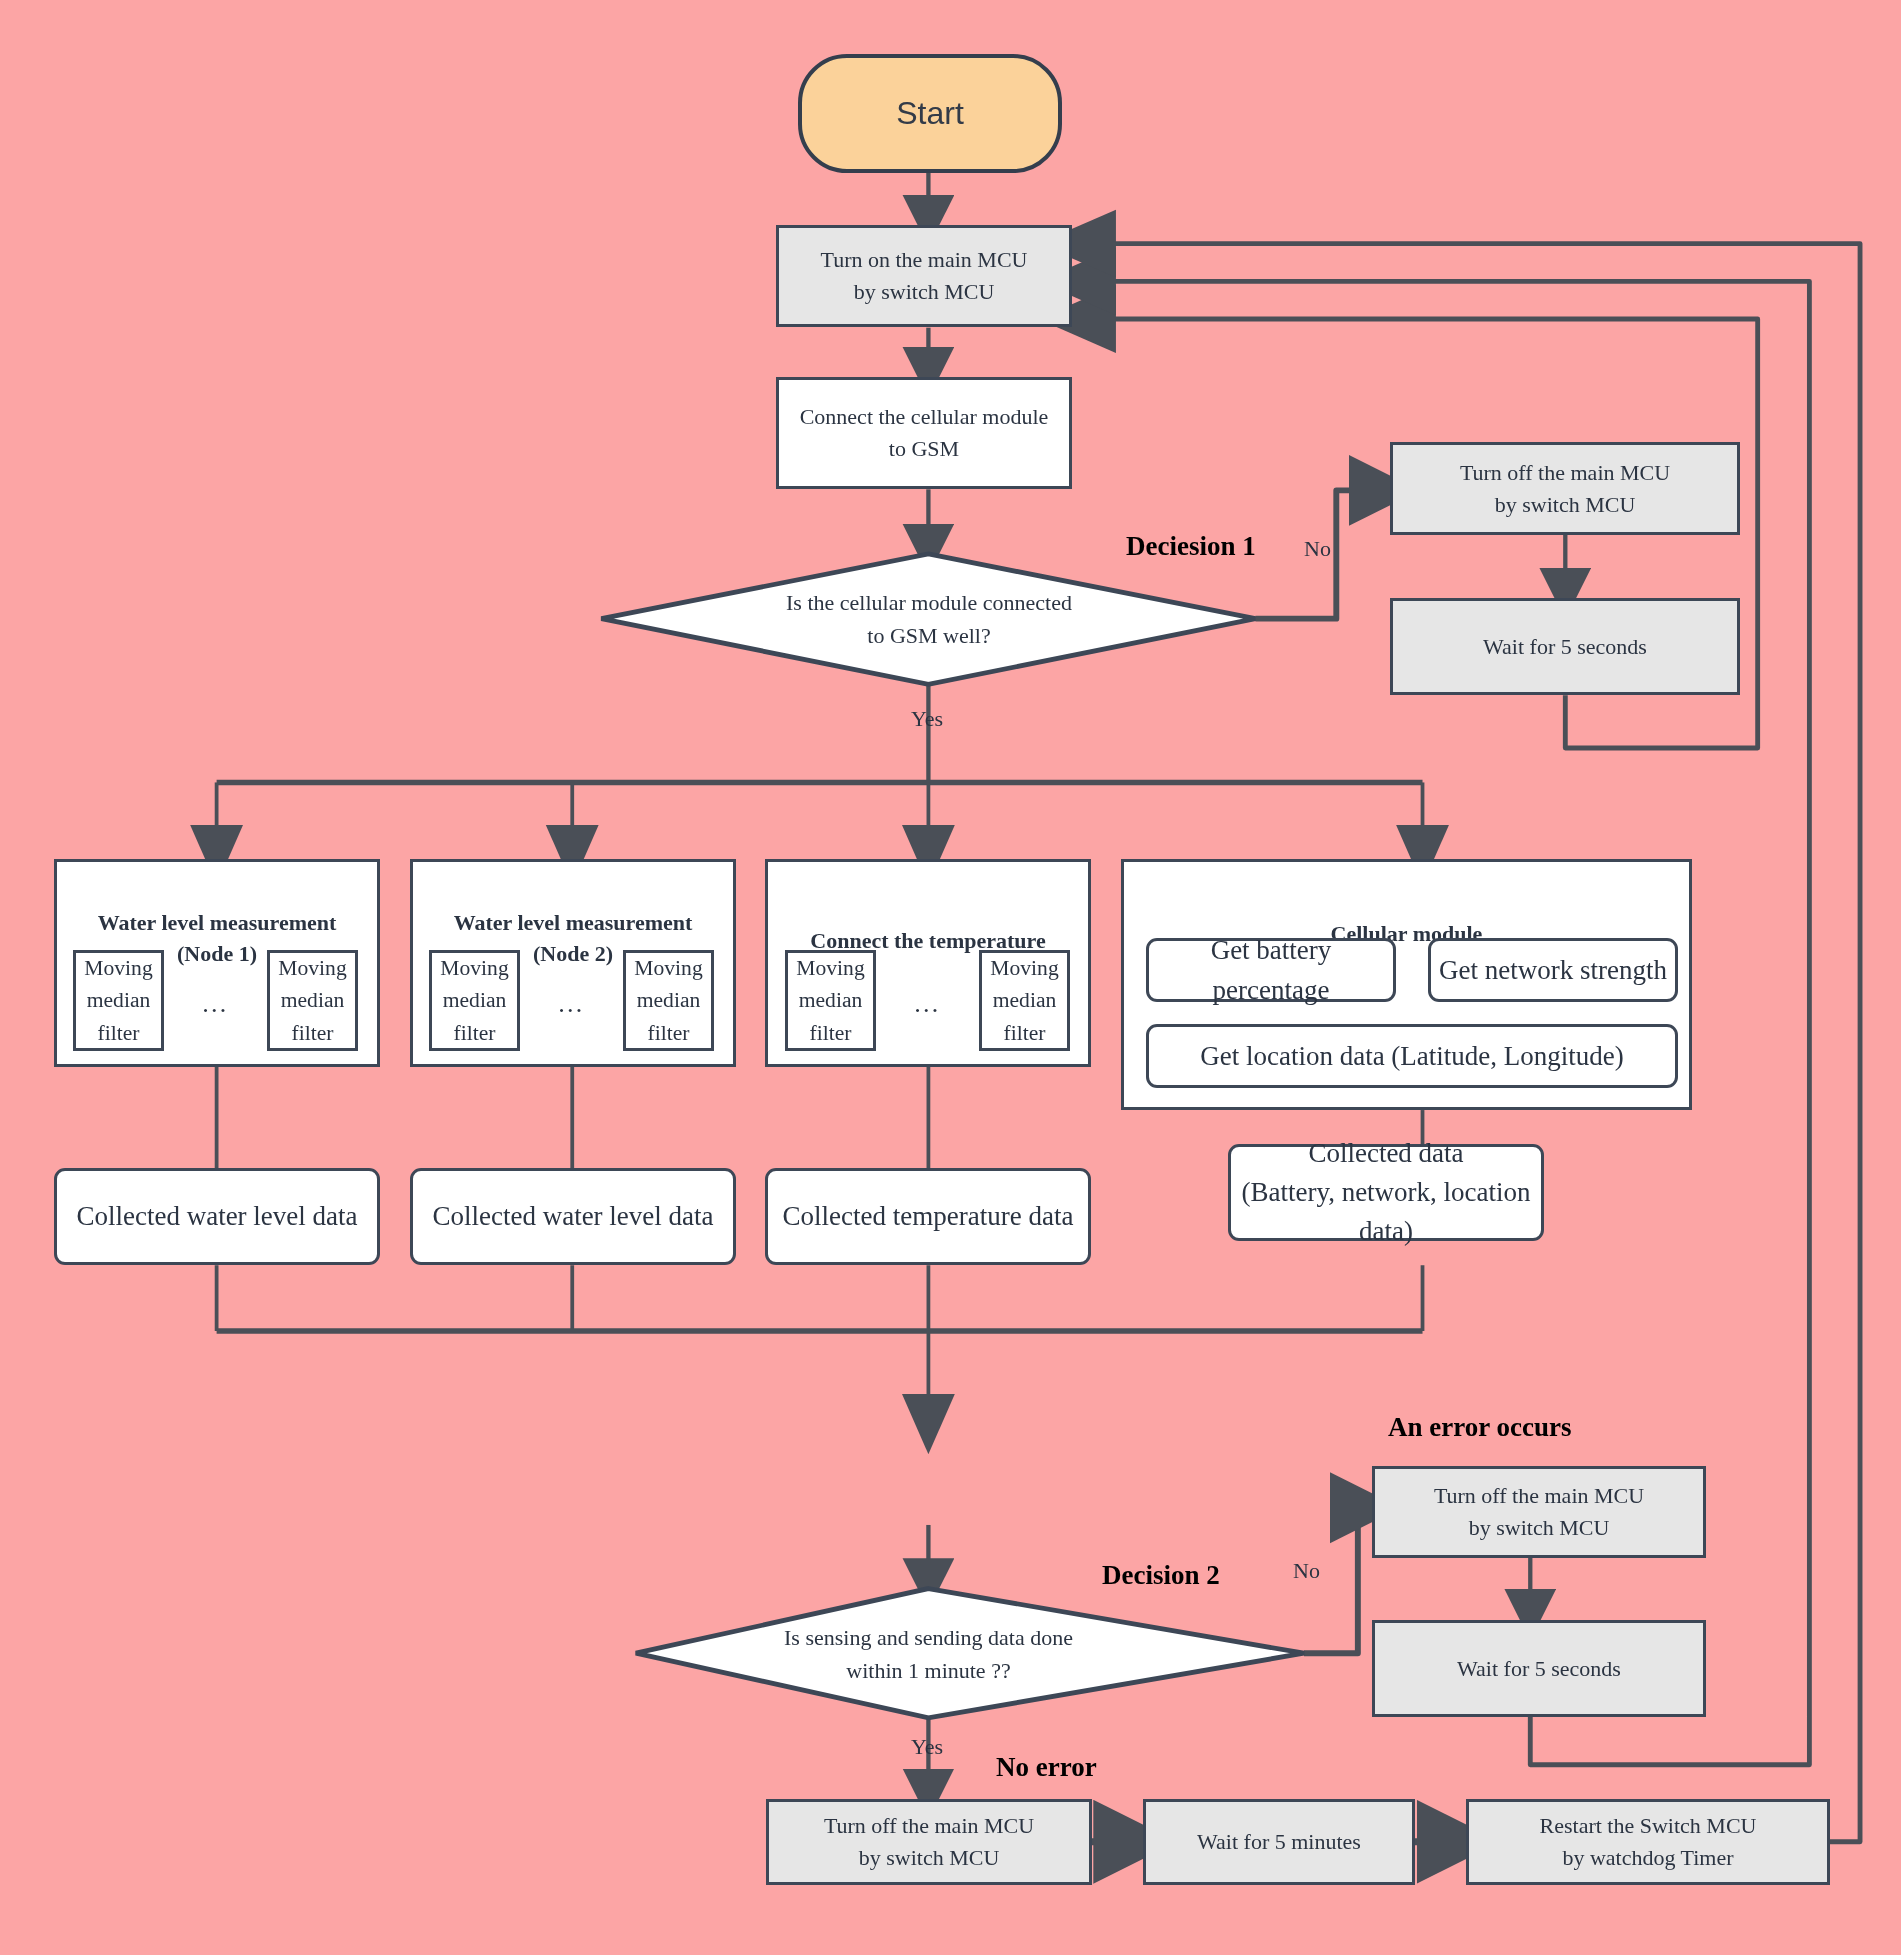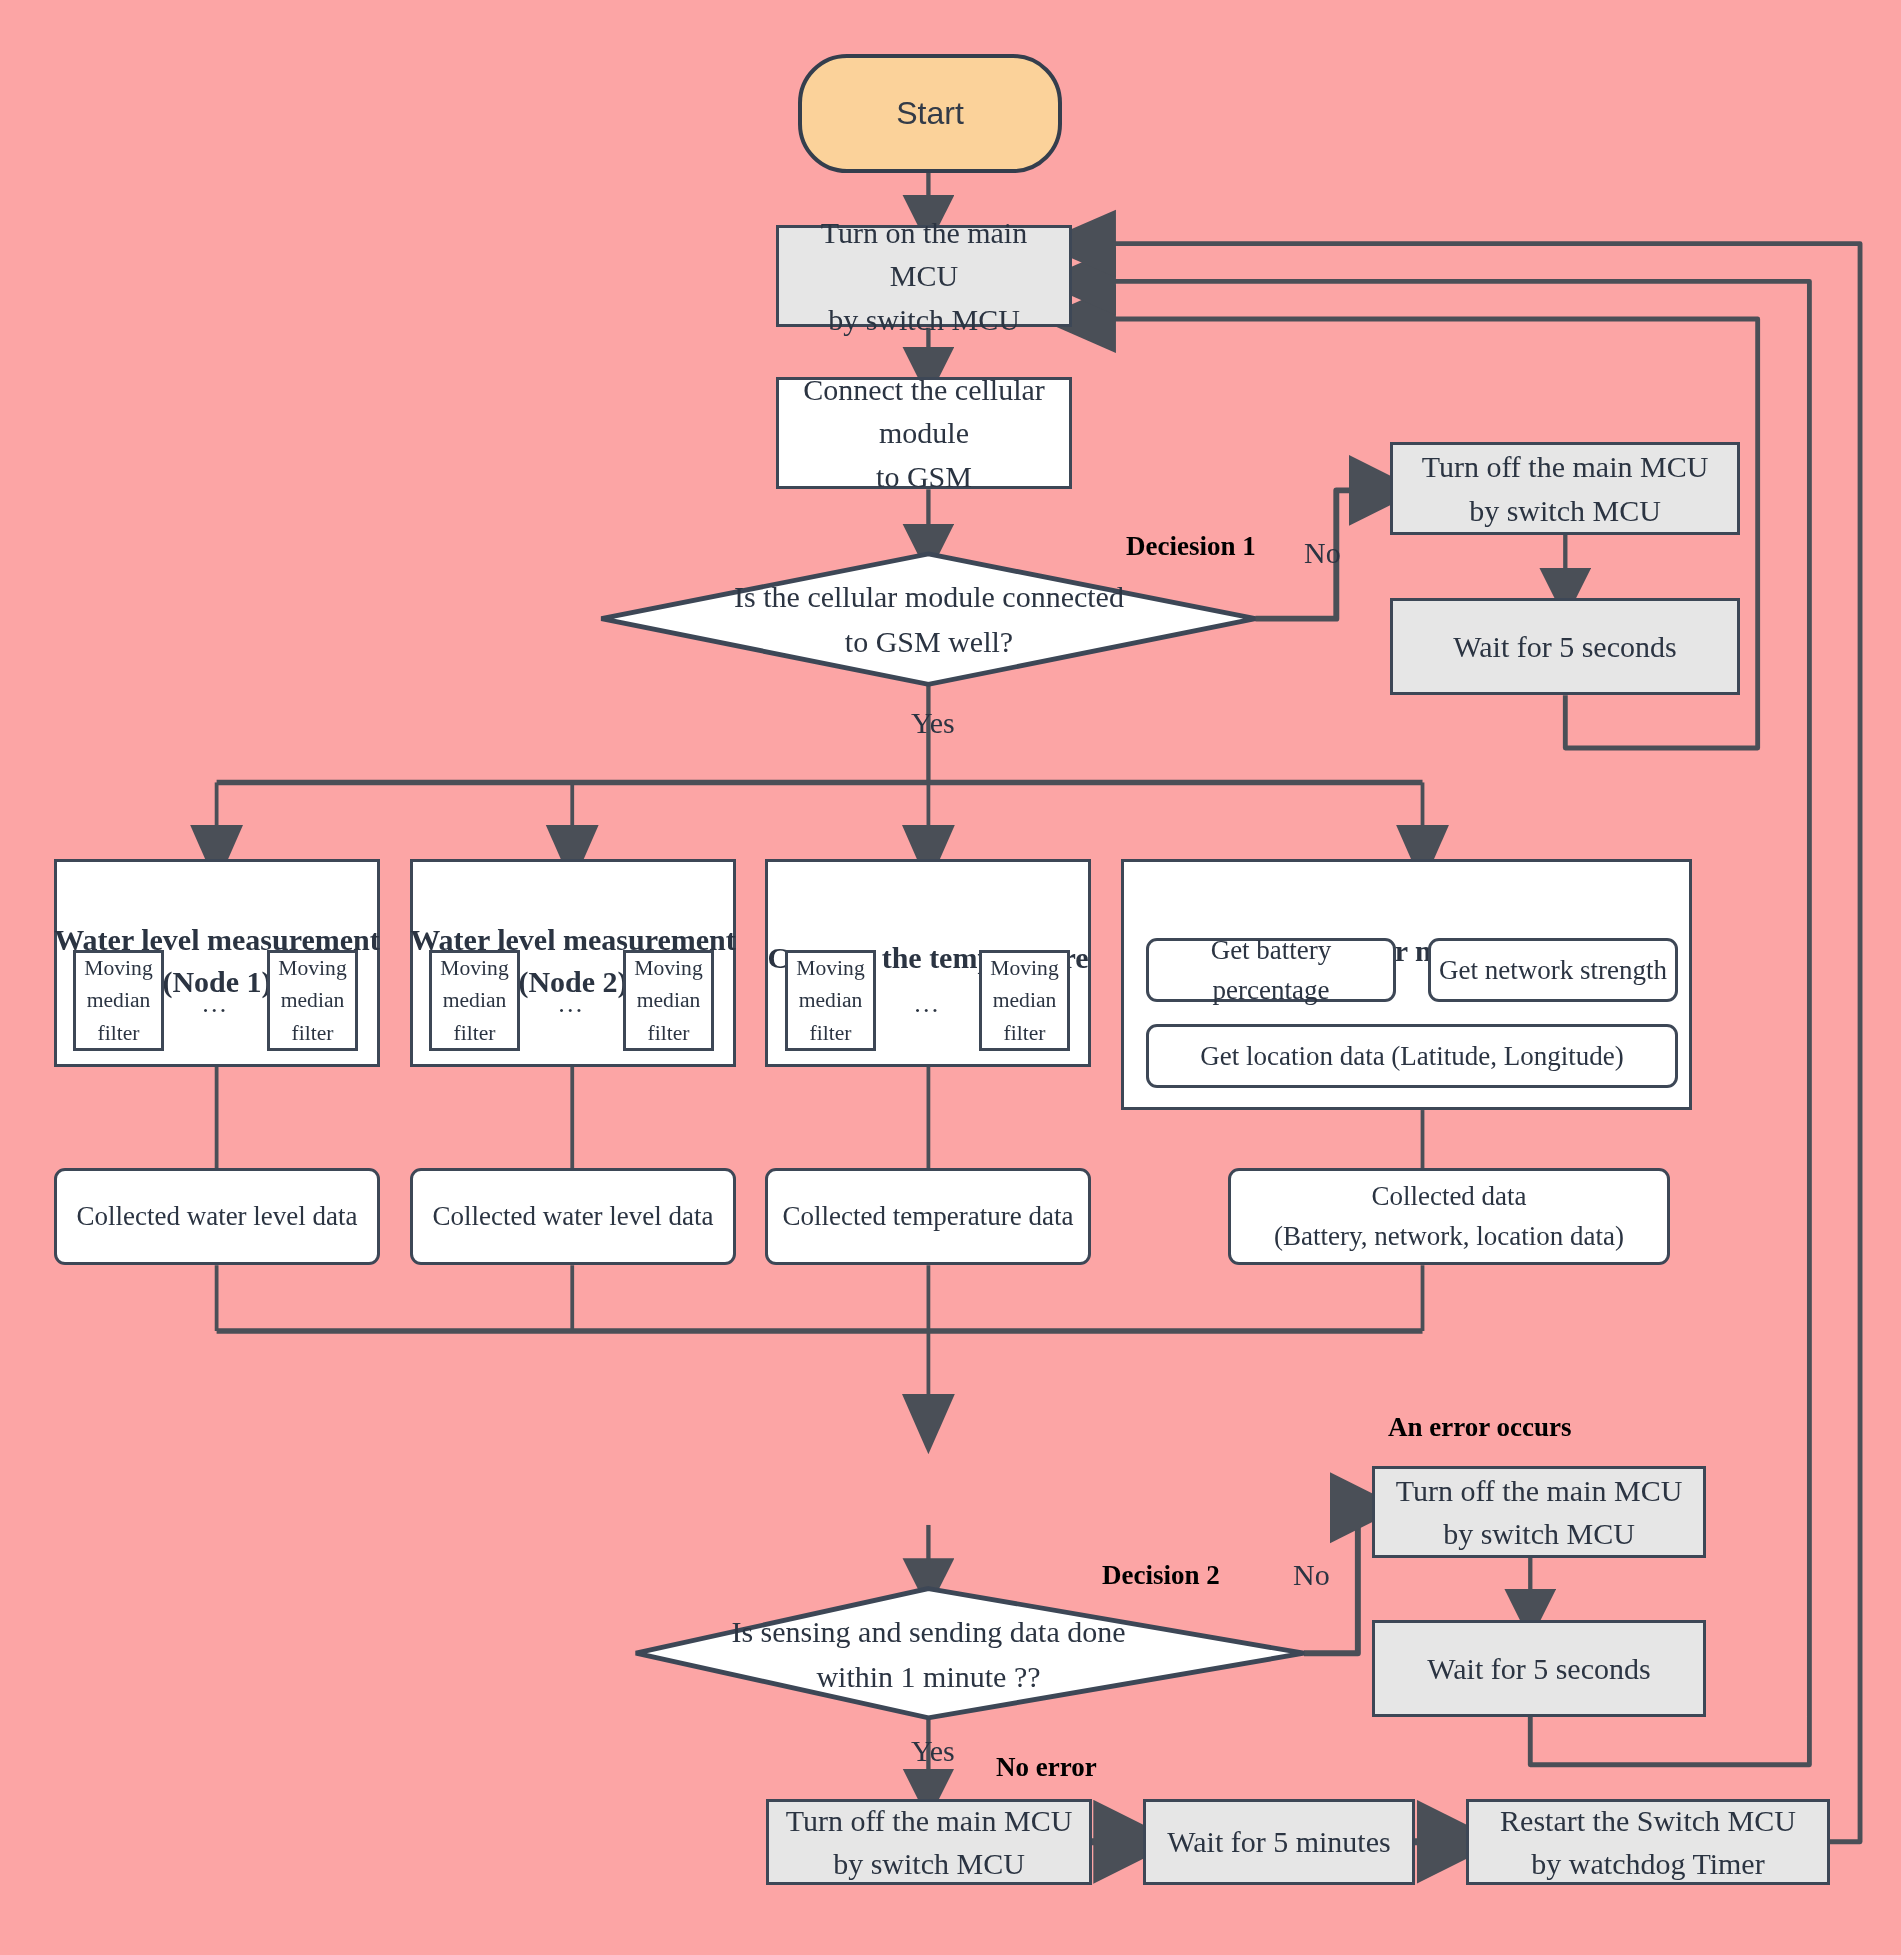--- a/index.html
+++ b/index.html
@@ -107,21 +107,21 @@
   }
   .annot {
     position: absolute;
     font-weight: bold;
     color: #000000;
     z-index: 5;
     white-space: nowrap;
   }
   .fs-42 { font-size: 27px; border-radius: 11px; }
   .fs-40 { font-size: 21.6px; }
-  .fs-46 { font-size: 30px; }
+  .fs-46 { font-size: 22px; }
   .fs-48 { font-size: 26px; }
   .fs-50 { font-size: 27px; }
 </style>
 </head>
 <body>
 
 <div id="canvas">
 
   <svg id="wires" viewBox="0 0 3528 3628">
     <defs>
@@ -304,21 +304,21 @@
 
   <div class="node fs-42" style="left:54px; top:1168px; width:326px; height:97px;">
     <span class="txt">Collected water level data</span>
   </div>
   <div class="node fs-42" style="left:410px; top:1168px; width:326px; height:97px;">
     <span class="txt">Collected water level data</span>
   </div>
   <div class="node fs-42" style="left:765px; top:1168px; width:326px; height:97px;">
     <span class="txt">Collected temperature data</span>
   </div>
-  <div class="node fs-42" style="left:1228px; top:1168px; width:442px; height:97px;">
+  <div class="node fs-42" style="left:1228px; top:1144px; width:316px; height:97px;">
     <span class="txt">Collected data
 (Battery, network, location data)</span>
   </div>
 
 
   <div class="diamond-label fs-46" style="left:722px; top:1611px; width:413px; height:86px;">
     <span>Is sensing and sending data done
 within 1 minute ??</span>
   </div>
 

